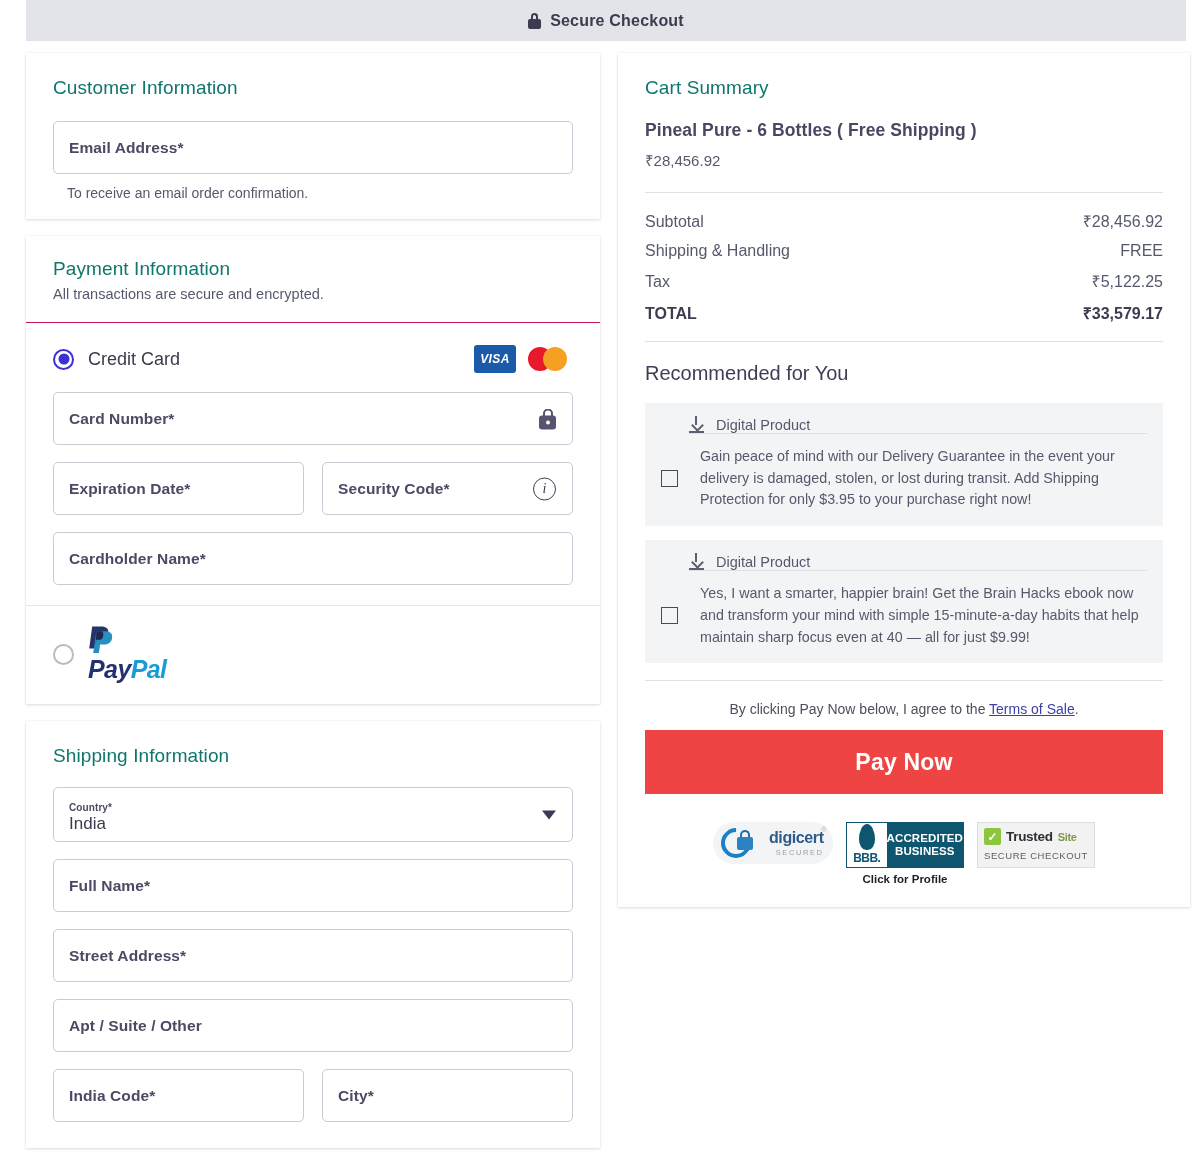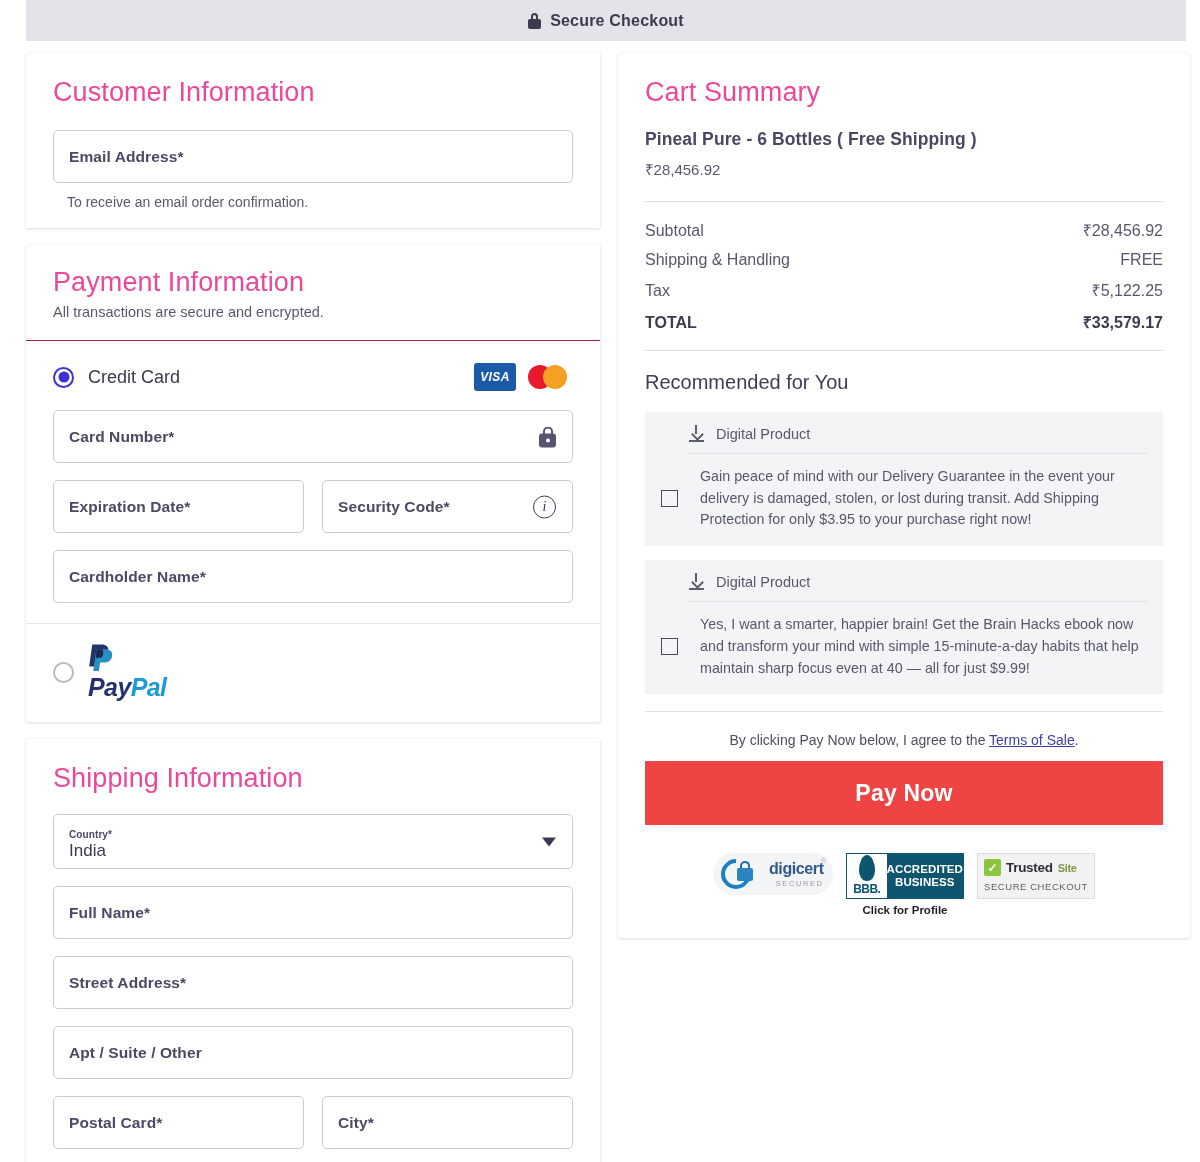--- a/index.html
+++ b/index.html
@@ -38,21 +38,21 @@
   .col-right { position: absolute; left: 618px; top: 53px; width: 572px; }
 
   .card {
     background: #ffffff;
     box-shadow: 0 1px 3px rgba(0,0,0,.13), 0 0 1px rgba(0,0,0,.10);
     margin-bottom: 17px;
   }
 
   
   .sect-title {
-    font-size: 27px; color: #ec4899; font-weight: normal;
+    font-size: 19px; color: #0f766e; font-weight: normal;
     letter-spacing: .1px;
   }
   .sect-sub { font-size: 14.5px; color: #55596b; margin-top: 6px; }
 
   
   .field {
     border: 1px solid #c9cbd4; border-radius: 5px; background: #fff;
     height: 53px; position: relative; display: flex; align-items: center;
     padding: 0 15px;
   }
@@ -137,21 +137,21 @@
   .hr { height: 1px; background: #e0e1e7; margin: 22px 0 17px 0; }
   .hr2 { height: 1px; background: #e0e1e7; margin: 17px 0 20px 0; }
   .line {
     display: flex; justify-content: space-between; align-items: baseline;
     font-size: 16px; color: #55596b; margin-bottom: 10px;
   }
   .line.total { font-weight: bold; color: #3d3b4f; font-size: 16px; margin-bottom: 0; }
   .rec-title { font-size: 20px; color: #3f3d56; margin-bottom: 18px; }
 
   .rec-item { background: #f3f4f6; padding: 13px 16px 15px 16px; margin-bottom: 14px; }
-  .rec-head { display: flex; align-items: center; gap: 12px; padding-bottom: 11px; border-bottom: 1px solid #dfe0e4; margin-left: 28px; }
+  .rec-head { display: flex; align-items: center; gap: 12px; border-bottom: 1px solid #dfe0e4; margin-left: 28px; }
   .dl-icon { width: 15px; height: 17px; position: relative; flex: 0 0 auto; }
   .dl-icon .stem { position: absolute; left: 6px; top: 0; width: 2.2px; height: 9px; background: #5b5f6e; }
   .dl-icon .arrow { position: absolute; left: 2.5px; top: 6px; width: 9px; height: 9px; }
   .dl-icon .arrow::after {
     content:""; position:absolute; left:1px; top:-1px; width: 7px; height: 7px;
     border-right: 2.2px solid #5b5f6e; border-bottom: 2.2px solid #5b5f6e;
     transform: rotate(45deg);
   }
   .dl-icon .base { position: absolute; left: 0; bottom: 0; width: 15px; height: 2.2px; background: #5b5f6e; }
   .rec-head .lbl { font-size: 14.5px; color: #55596b; }
@@ -314,21 +314,21 @@
       <div class="field">
         <span class="ph">Street Address*</span>
       </div>
 
       <div class="field">
         <span class="ph">Apt / Suite / Other</span>
       </div>
 
       <div class="row2">
         <div class="field">
-          <span class="ph">Postal Card*</span>
+          <span class="ph">India Code*</span>
         </div>
         <div class="field">
           <span class="ph">City*</span>
         </div>
       </div>
     </div>
   </div>
 
   <div class="col-right">
     <div class="card summary-card">

